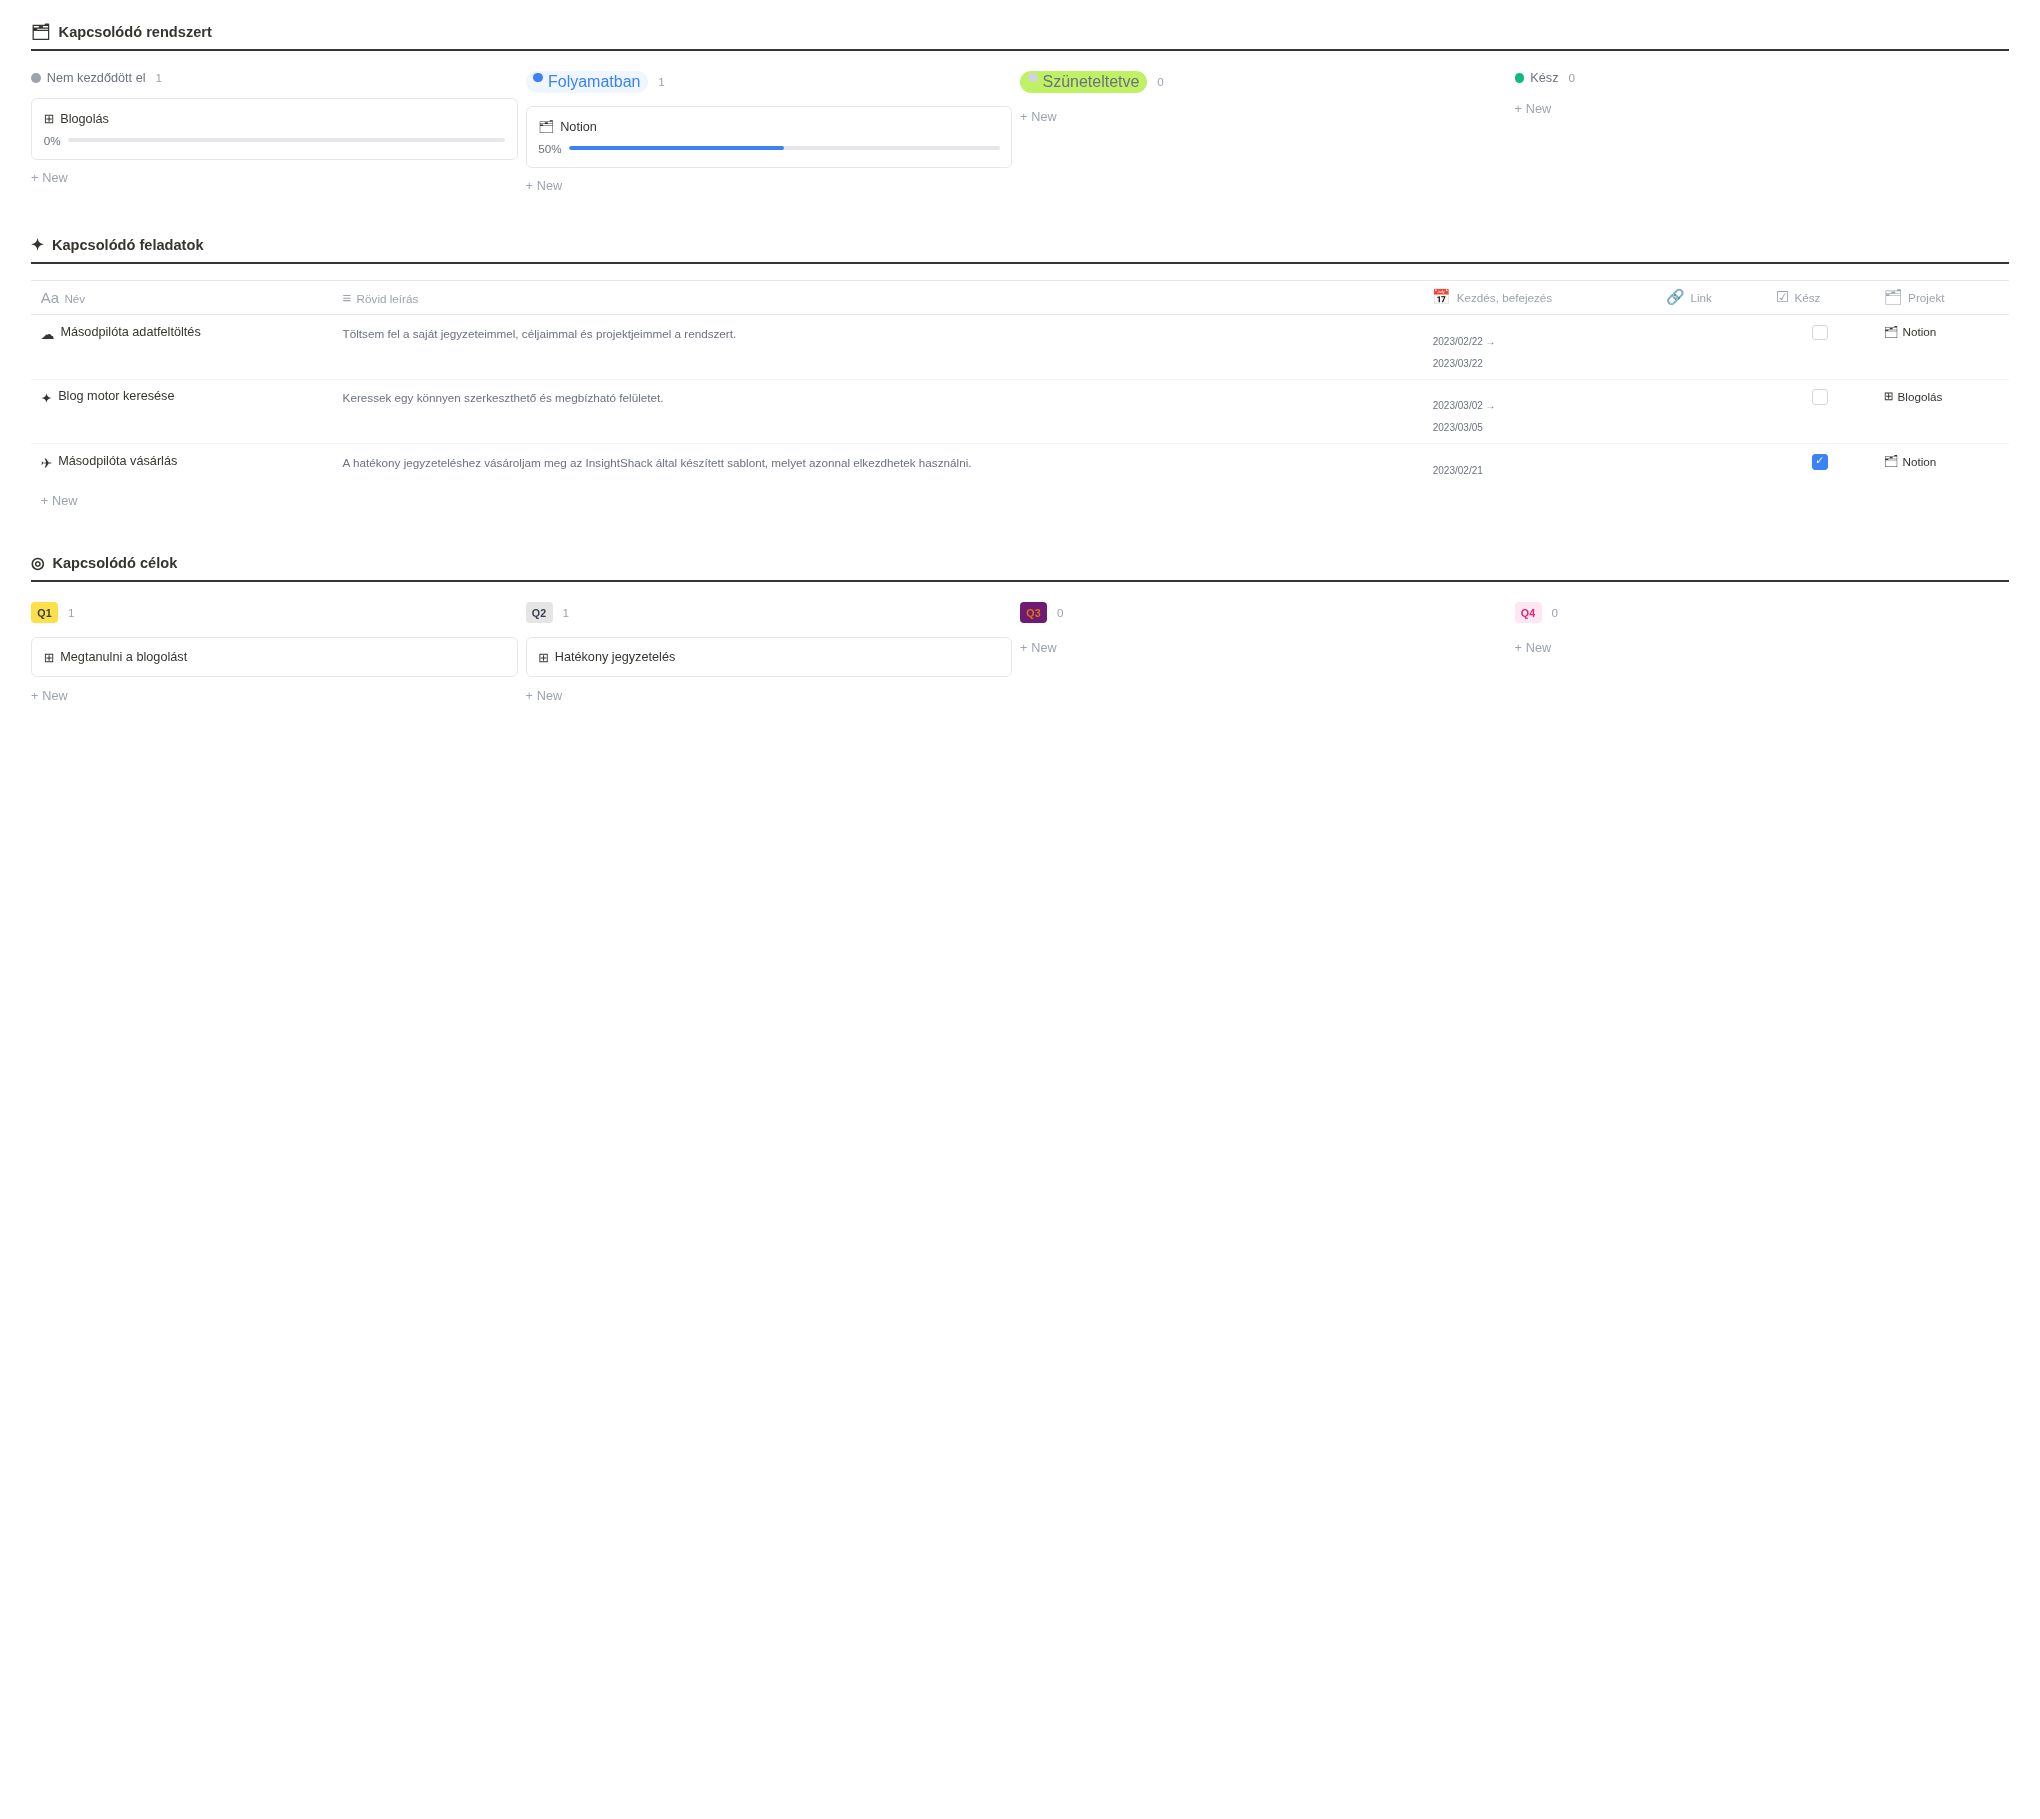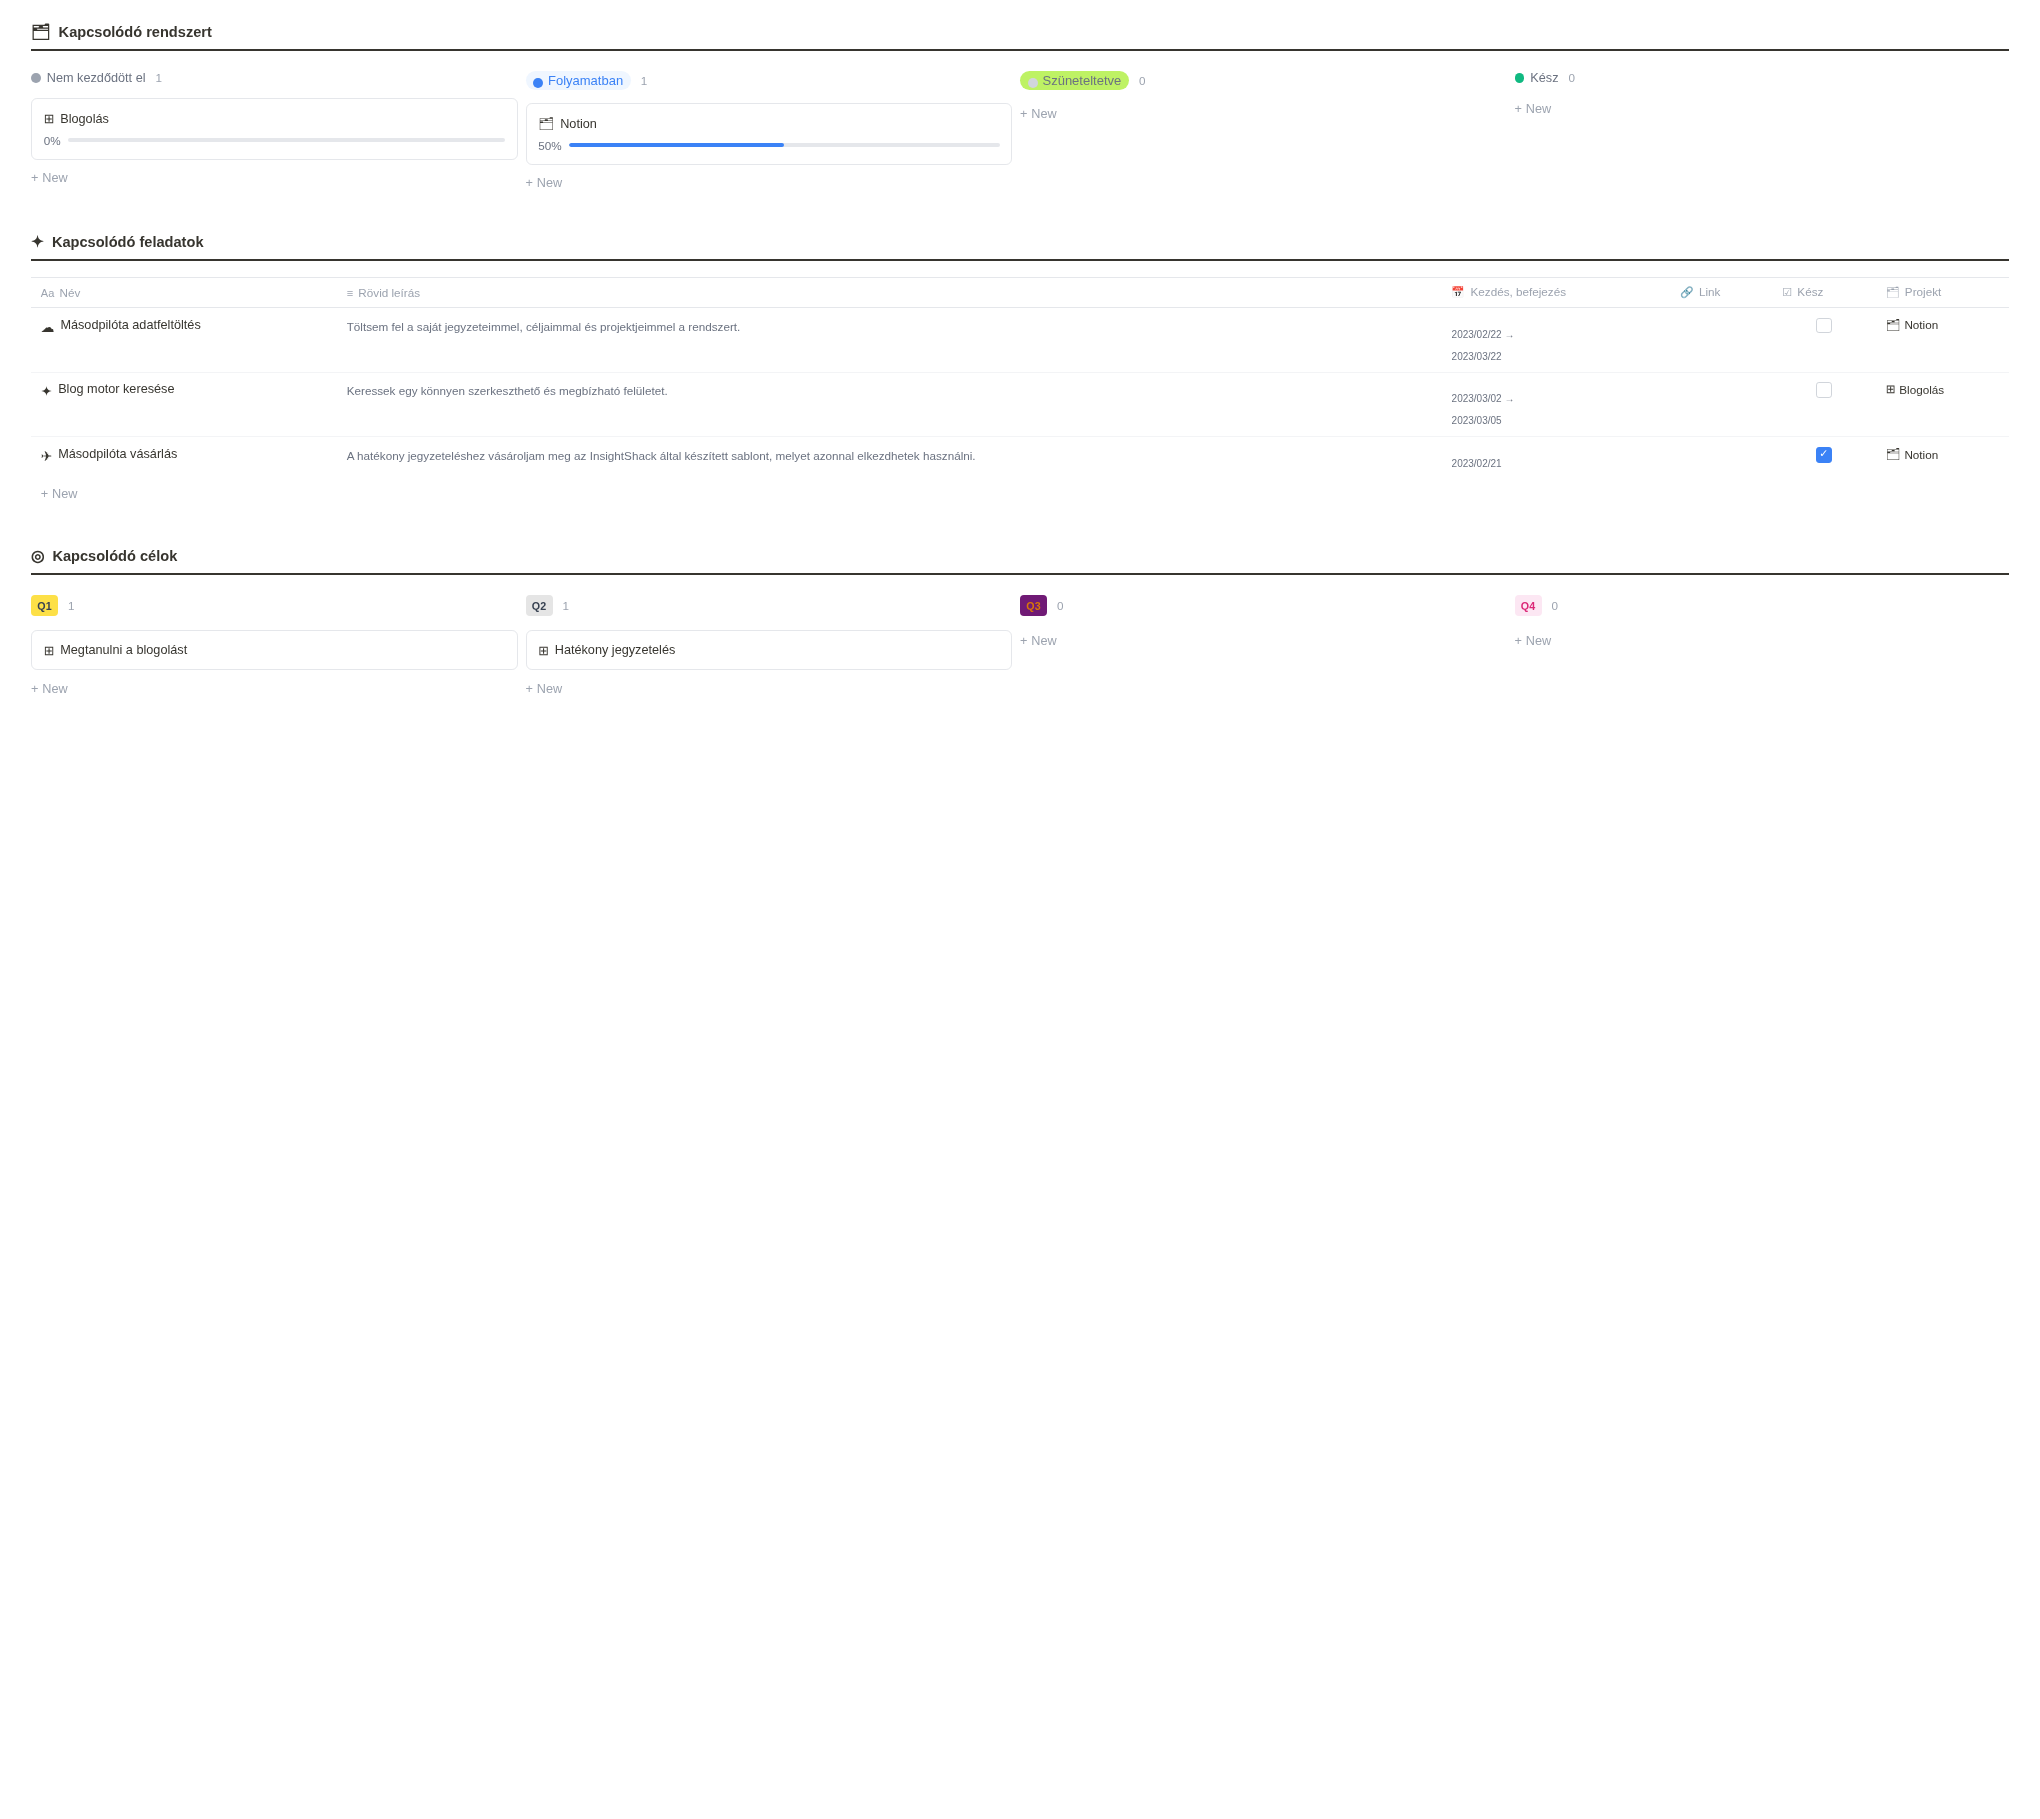--- a/index.html
+++ b/index.html
@@ -46,25 +46,25 @@
       padding: 3.9px 0;
     }
     .status-dot {
       width: 9.8px;
       height: 9.8px;
       border-radius: 50%;
       display: inline-block;
     }
     .status-badge {
       display: inline-flex;
-      align-items: flex-end;
+      align-items: flex-start;
       gap: 4.9px;
       padding: 2px 7.8px;
       border-radius: 11.7px;
-      font-size: 13px;
+      font-size: 16px;
       font-weight: 500;
     }
     .column-count {
       font-size: 11.7px;
       color: #9ca3af;
       margin-left: 3.9px;
     }
 
     .project-card {
       background: #fff;
@@ -226,21 +226,21 @@
     }
     .goal-card-title {
       display: flex;
       align-items: center;
       gap: 5.9px;
       font-weight: 500;
       font-size: 12.7px;
     }
 
     .col-header-icon {
-      font-size: 11px;
+      font-size: 15px;
       margin-right: 2px;
       color: #9ca3af;
     }
   </style>
 </head>
 <body>
 
 <div class="board-section">
   <div class="section-header">
     <span style="font-size:15.6px;">🗂</span>

